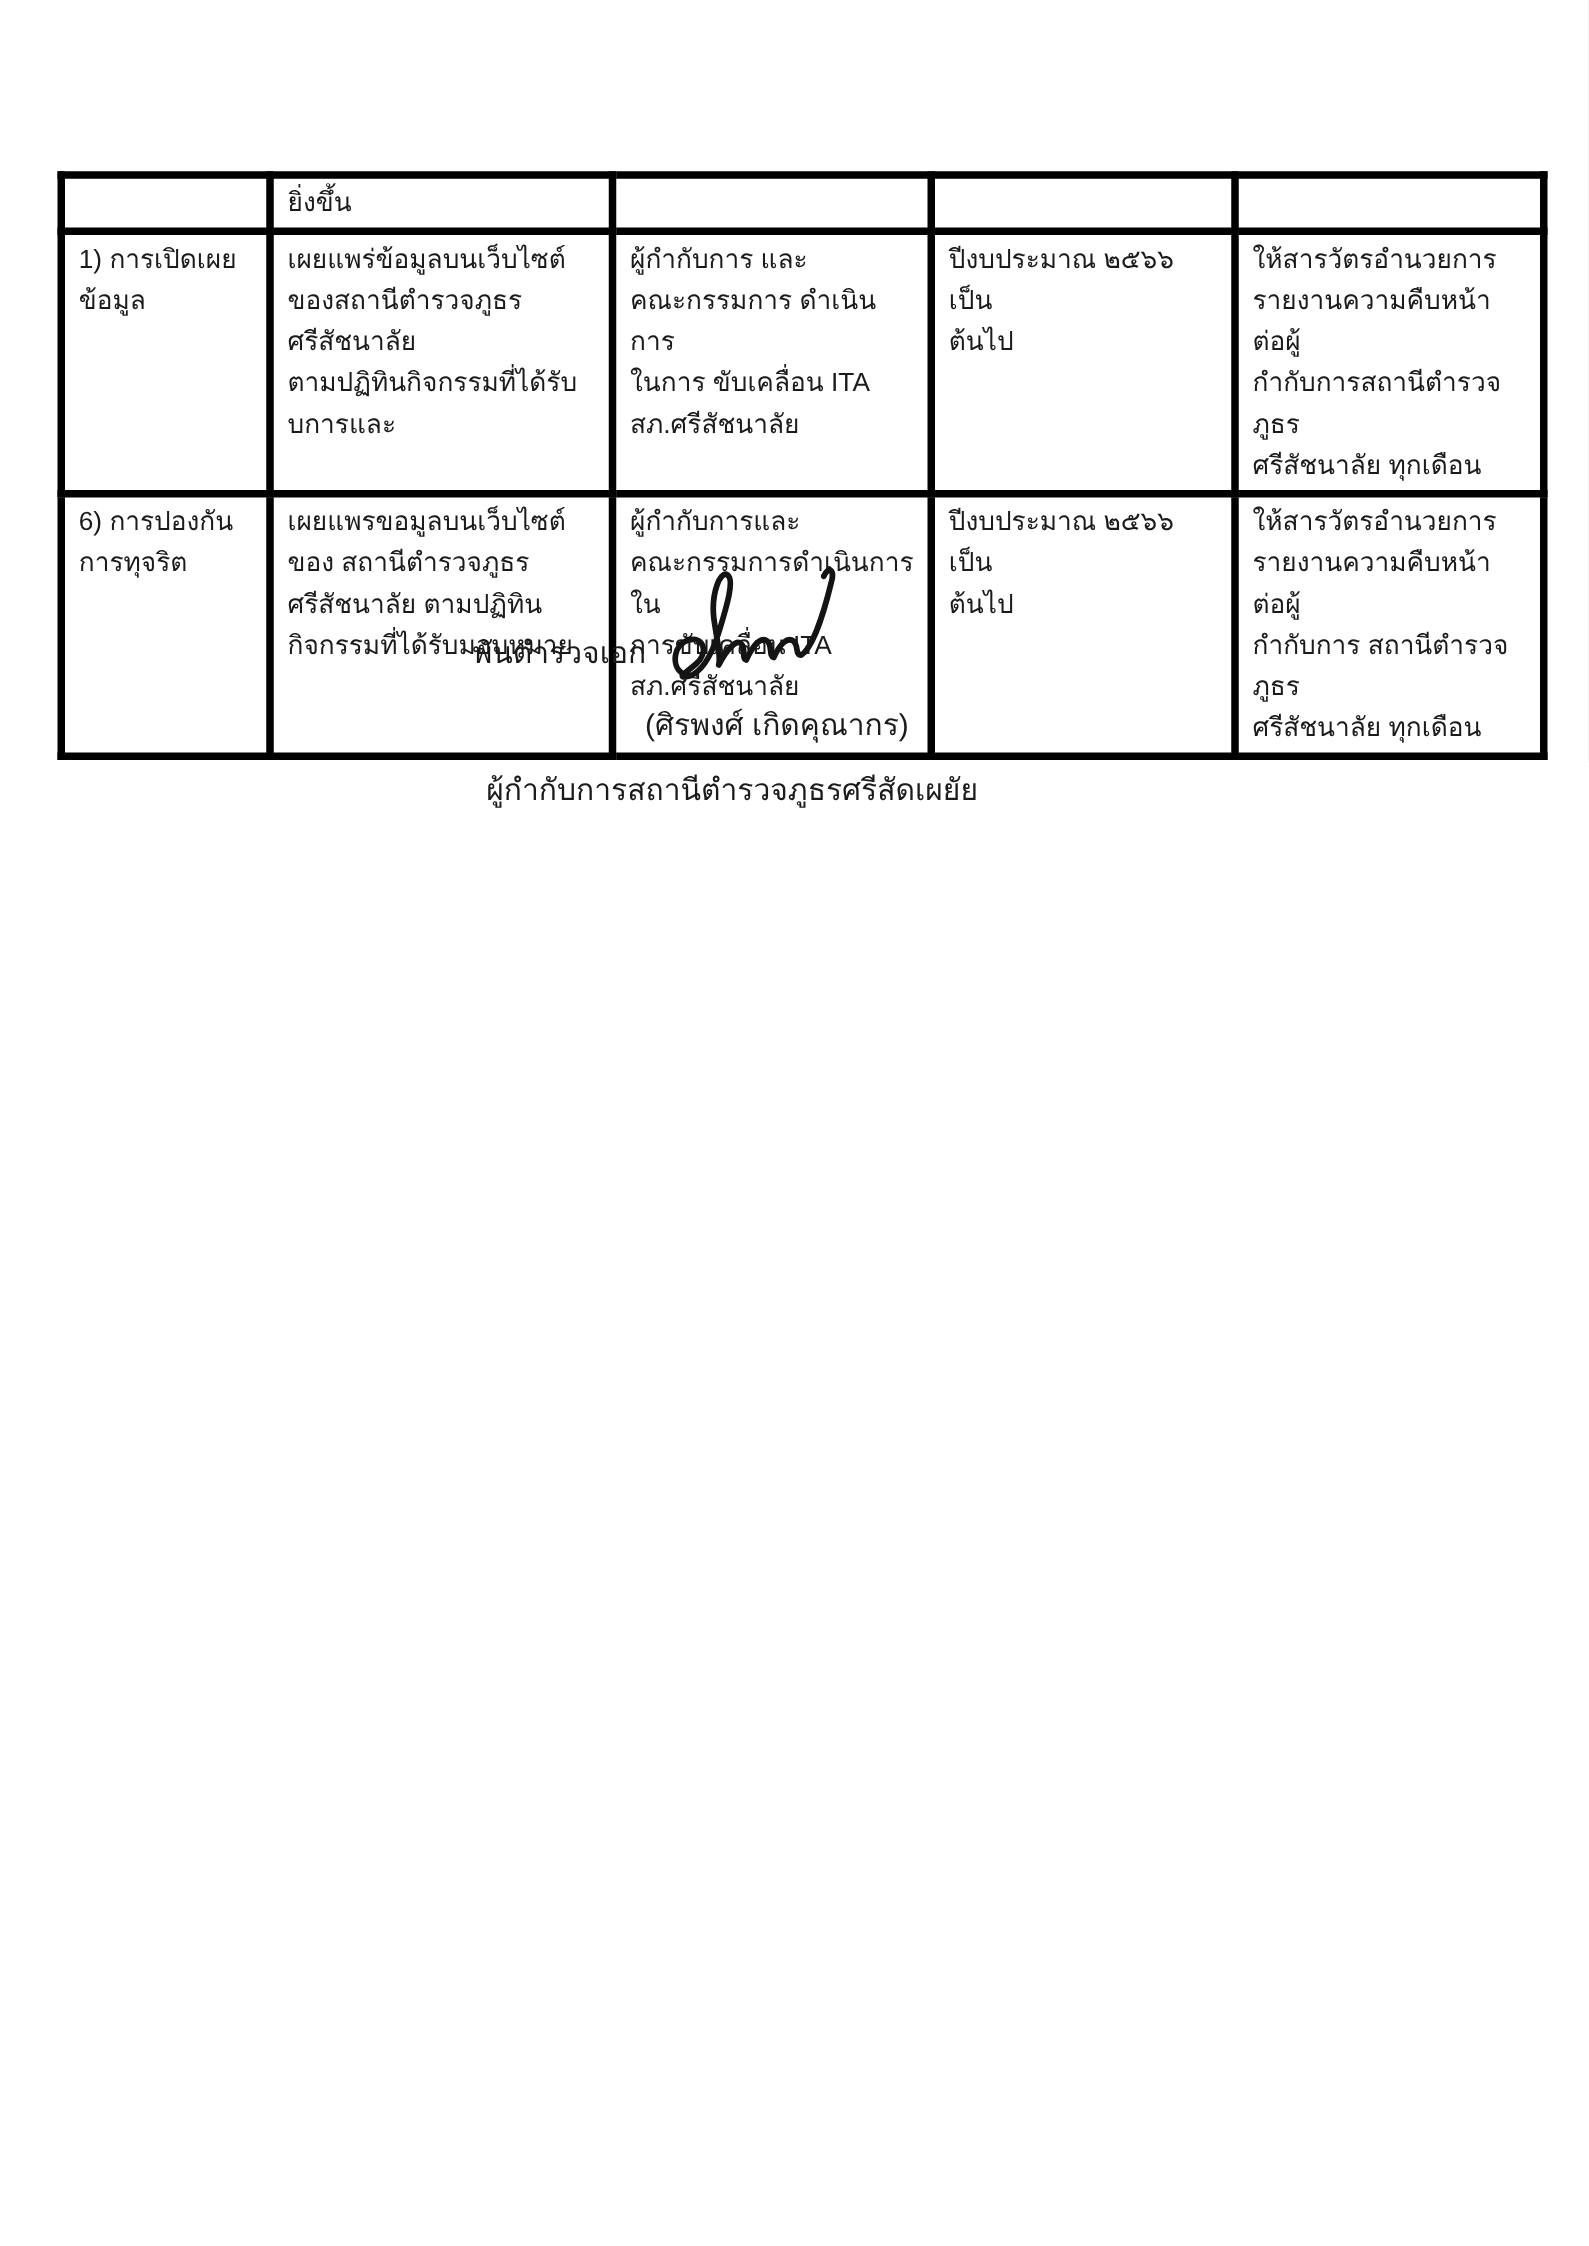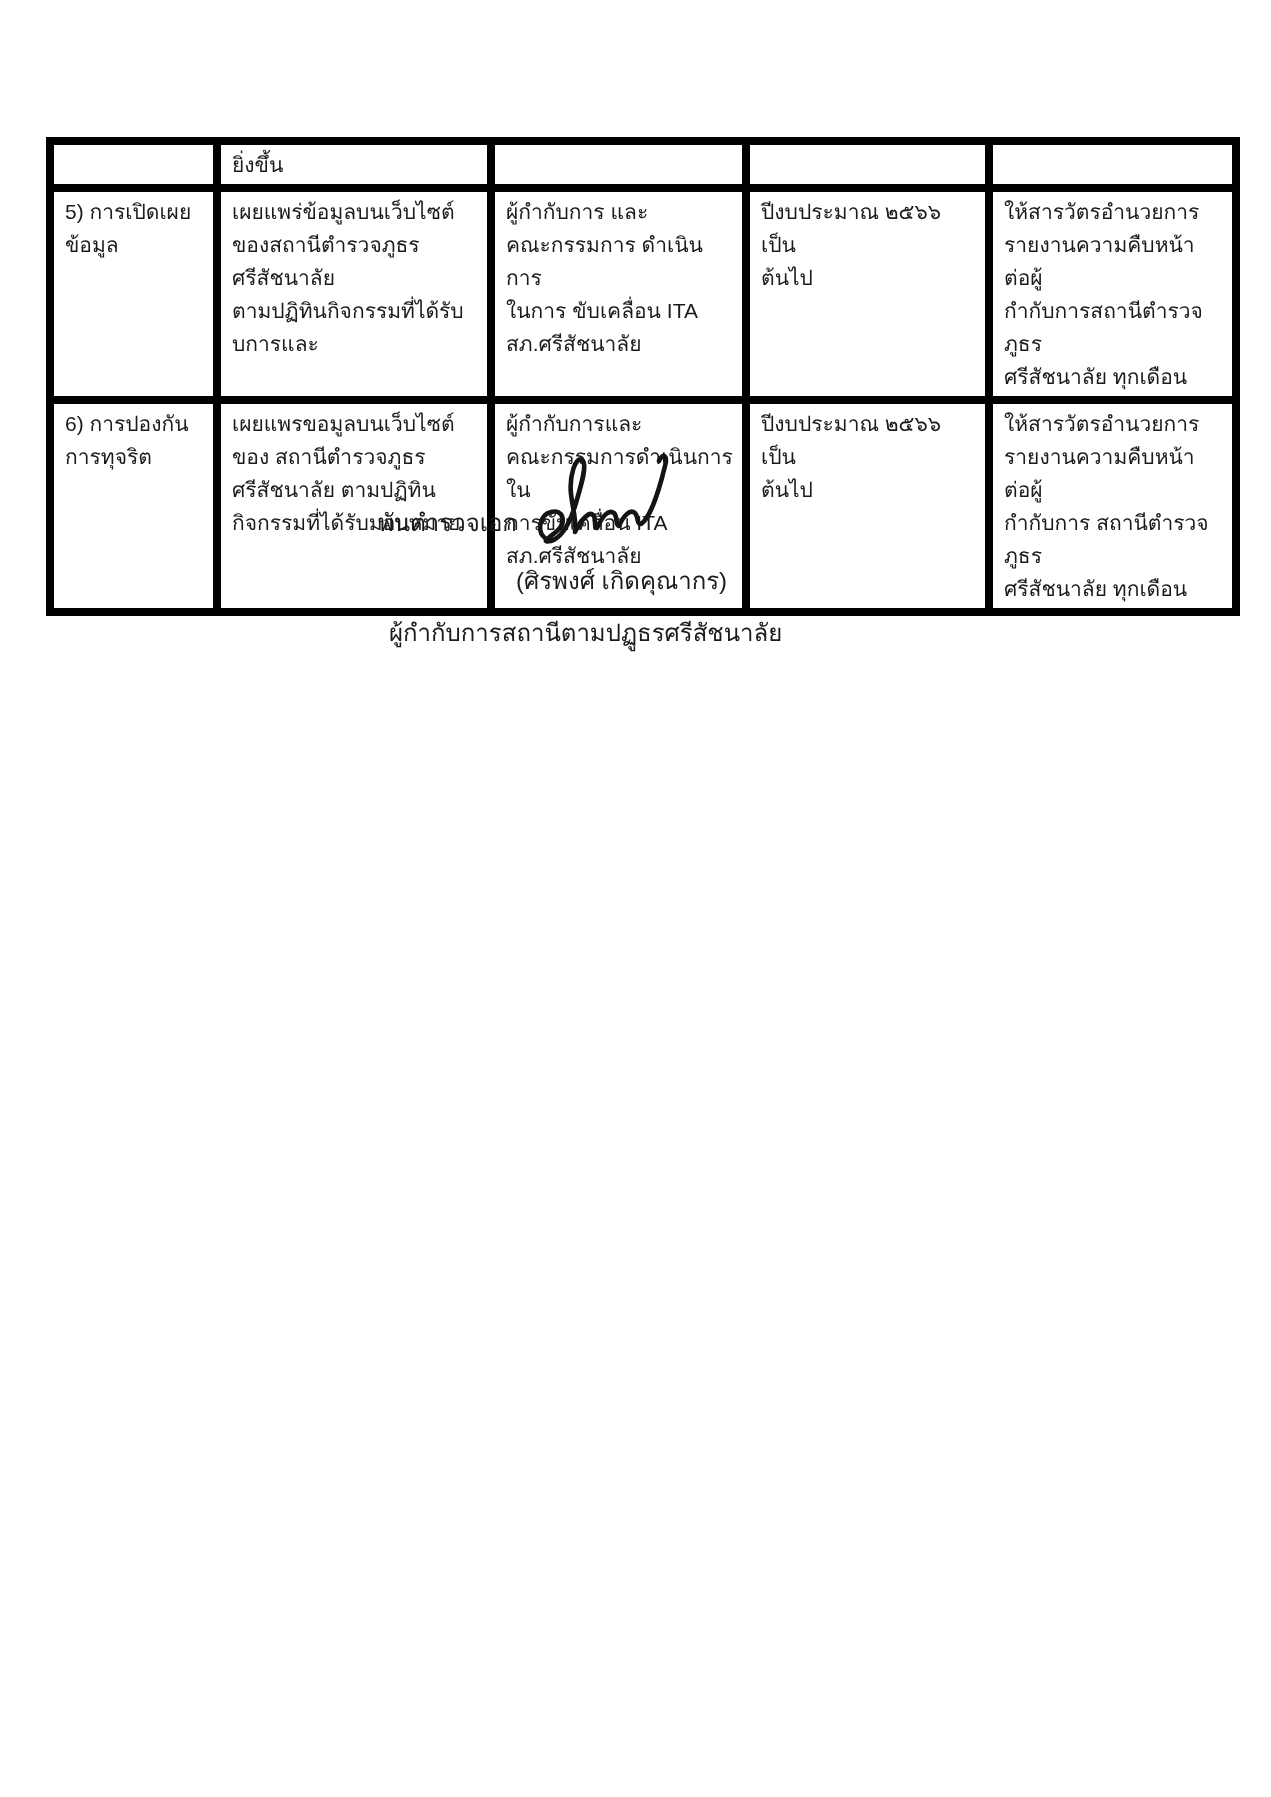--- a/index.html
+++ b/index.html
@@ -12,21 +12,21 @@
     overflow:hidden;
   }
   table.plan-table{
     position:absolute;
     left:46px;top:137px;
     border-collapse:collapse;
     table-layout:fixed;
     width:1186px;
   }
   table.plan-table td{
-    border:8px solid #000000;
+    border:6px solid #000000;
     vertical-align:top;
     padding:3px 8px 3px 11px;
     font-size:21px;
     line-height:33px;
     white-space:pre-line;
     overflow:hidden;
   }
   tr.row-cont td{height:30px;}
   tr.row-item1 td{height:130px;}
   tr.row-item2 td{height:131px;}
@@ -61,21 +61,21 @@
     </colgroup>
     <tbody>
       <tr class="row-cont">
         <td></td>
         <td>ยิ่งขึ้น</td>
         <td></td>
         <td></td>
         <td></td>
       </tr>
       <tr class="row-item1">
-        <td>5) การเปิดเผย
+        <td>1) การเปิดเผย
 ข้อมูล</td>
         <td>เผยแพร่ข้อมูลบนเว็บไซต์
 ของสถานีตำรวจภูธรศรีสัชนาลัย
 ตามปฏิทินกิจกรรมที่ได้รับ
 บการและ</td>
         <td>ผู้กำกับการ และ
 คณะกรรมการ ดำเนินการ
 ในการ ขับเคลื่อน ITA
 สภ.ศรีสัชนาลัย</td>
         <td>ปีงบประมาณ ๒๕๖๖ เป็น
@@ -122,15 +122,15 @@
              C 72 70, 78 64, 83 68
              C 87 72, 84 80, 88 81
              C 93 70, 99 64, 104 68
              C 108 72, 105 79, 110 79
              C 118 74, 127 50, 134 21
              C 137 11, 132 7, 128 16" stroke="#141414" stroke-width="4.6" stroke-linecap="round" stroke-linejoin="round"></path>
   </svg>
 
   <div class="sig-name">(ศิรพงศ์  เกิดคุณากร)</div>
 
-  <div class="sig-title">ผู้กำกับการสถานีตามปฏูธรศรีสัชนาลัย</div>
+  <div class="sig-title">ผู้กำกับการสถานีตำรวจภูธรศรีสัดเผยัย</div>
 
 </div>
 
 </body></html>

